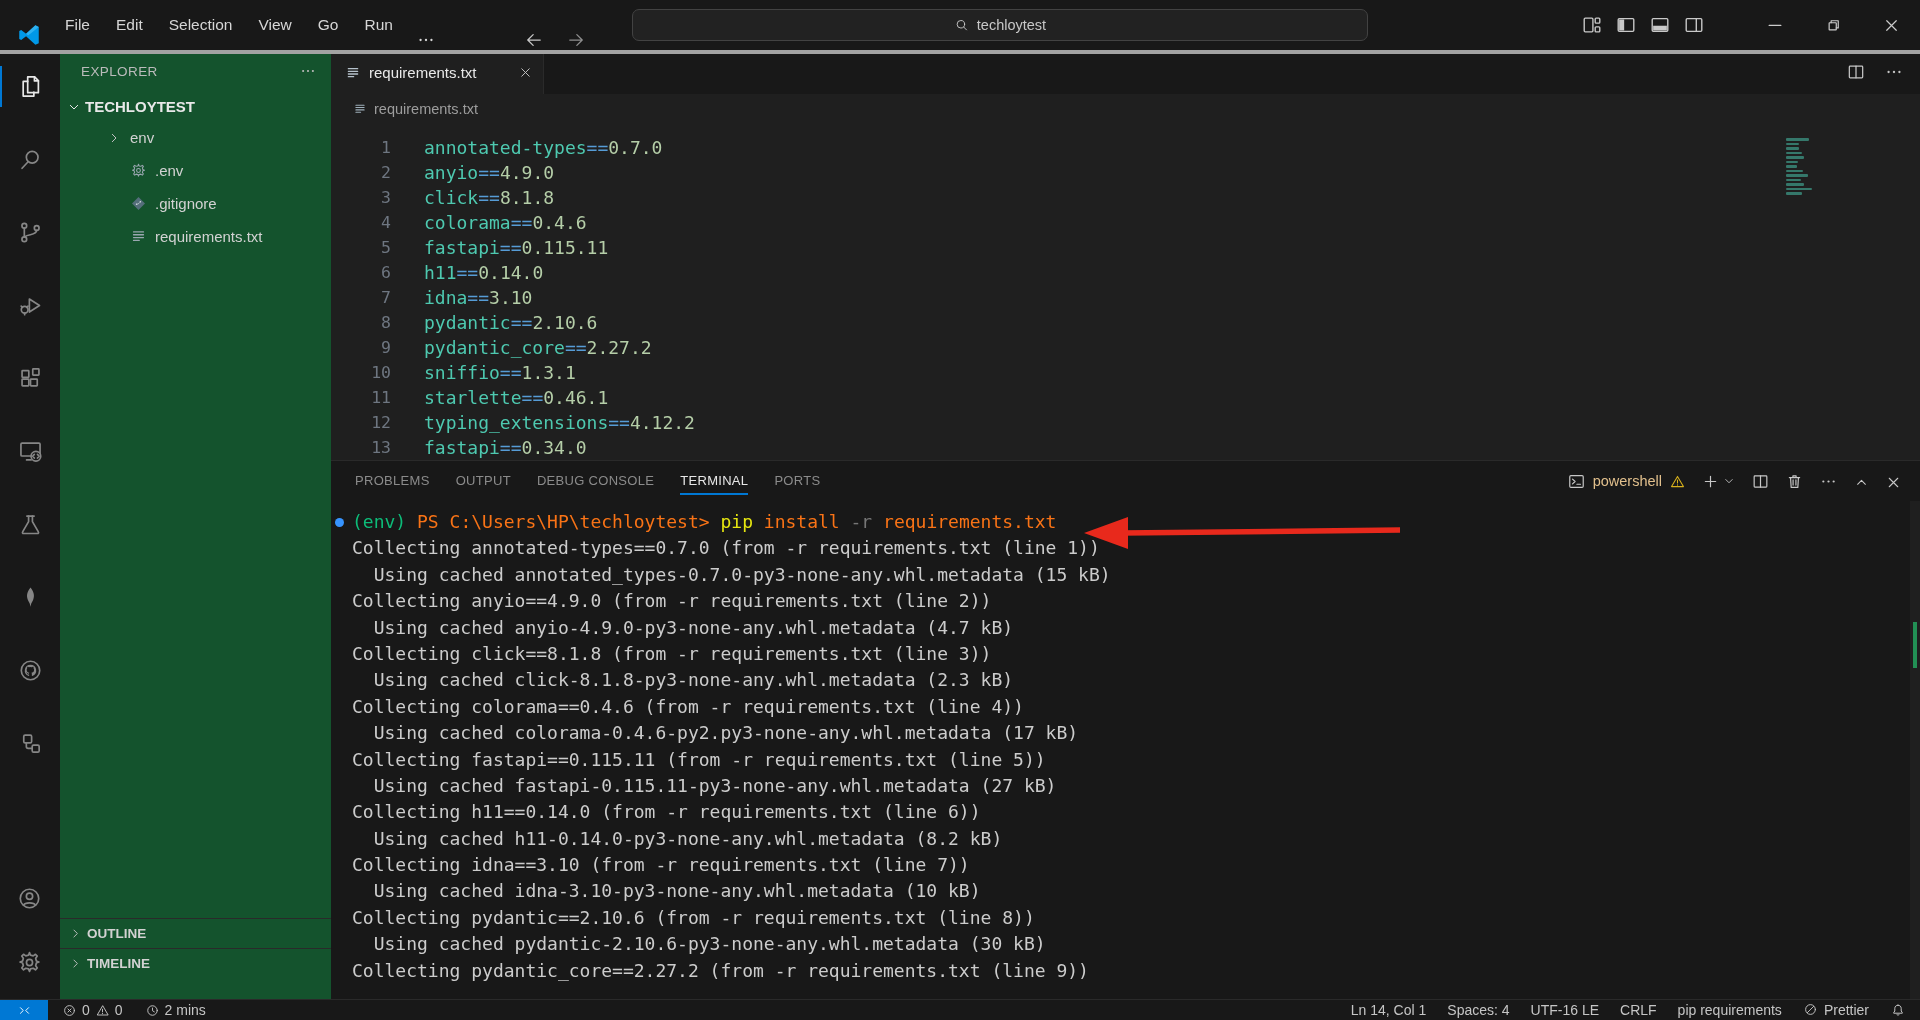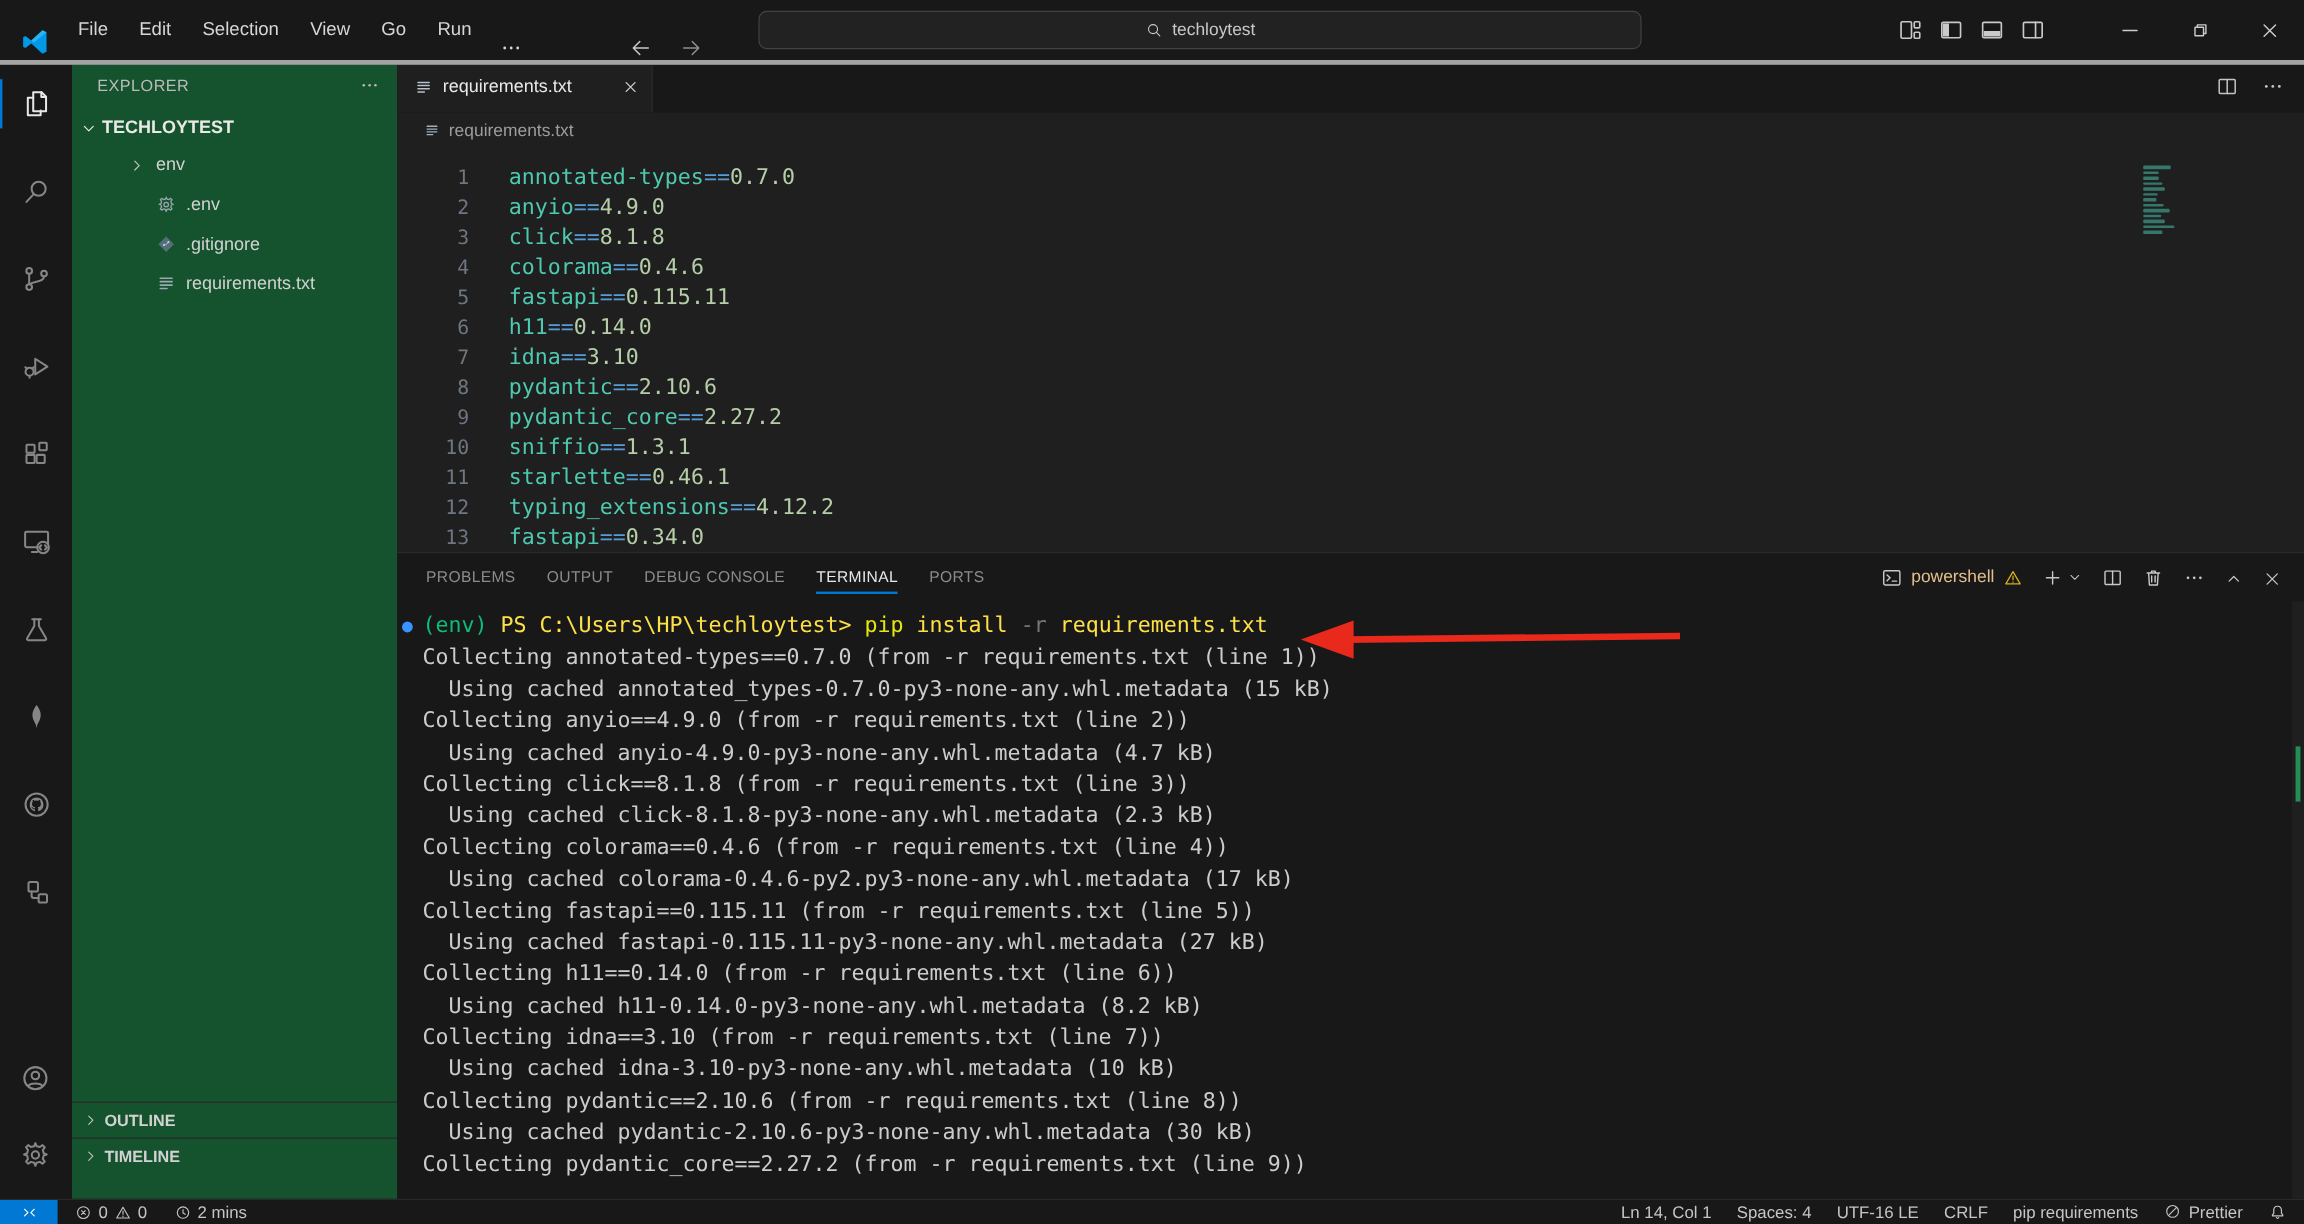--- a/index.html
+++ b/index.html
@@ -73,21 +73,21 @@
   .ptab.active::after{content:"";position:absolute;left:10px;right:10px;bottom:6px;height:2px;background:#0078d4}
   .panel-actions{margin-left:auto;display:flex;align-items:flex-end;gap:15px;padding-right:18px;color:#c8c8c8}
   .shell-group{display:flex;align-items:center;gap:7px}
   .shell-label{color:#e2c08d;font-size:14.5px}
   .warn-ic{color:#d8b11c}
   .new-term{display:flex;align-items:center;gap:2px}
   .terminal{position:absolute;left:331px;right:10px;top:500px;height:500px;background:#181818;
             font-family:"DejaVu Sans Mono",monospace;font-size:18px;color:#cccccc;padding:9px 0 0 21px}
   .t-line{height:26.4px;line-height:26.4px;white-space:pre;position:relative}
   .t-line .dot{position:absolute;left:-17px;top:9px;width:9px;height:9px;border-radius:50%;background:#3794ff}
-  .t-green{color:#0dbc79}.t-yellow{color:#e5e510}.t-dim{color:#767676}.t-fg{color:#fde047}
+  .t-green{color:#0dbc79}.t-yellow{color:#e5e510}.t-dim{color:#767676}.t-fg{color:#f97316}
   .arrow-svg{position:absolute;left:1078px;top:511px;z-index:6}
   .scroll-mark{position:absolute;right:3px;top:622px;width:4px;height:46px;background:#23a55f;opacity:.85}
 
   
   .statusbar{position:absolute;left:0;right:0;bottom:0;height:20px;background:#181818;
              border-top:1px solid #2a2a2a;display:flex;align-items:center;font-size:14px;color:#c5c5c5}
   .remote{width:48px;height:20px;background:#0078d4;color:#fff;display:flex;align-items:center;justify-content:center;flex:none}
   .sb-left{display:flex;align-items:center;gap:6px;margin-left:14px}
   .sb-group{display:flex;align-items:center;gap:5px}
   .timer{margin-left:16px}

